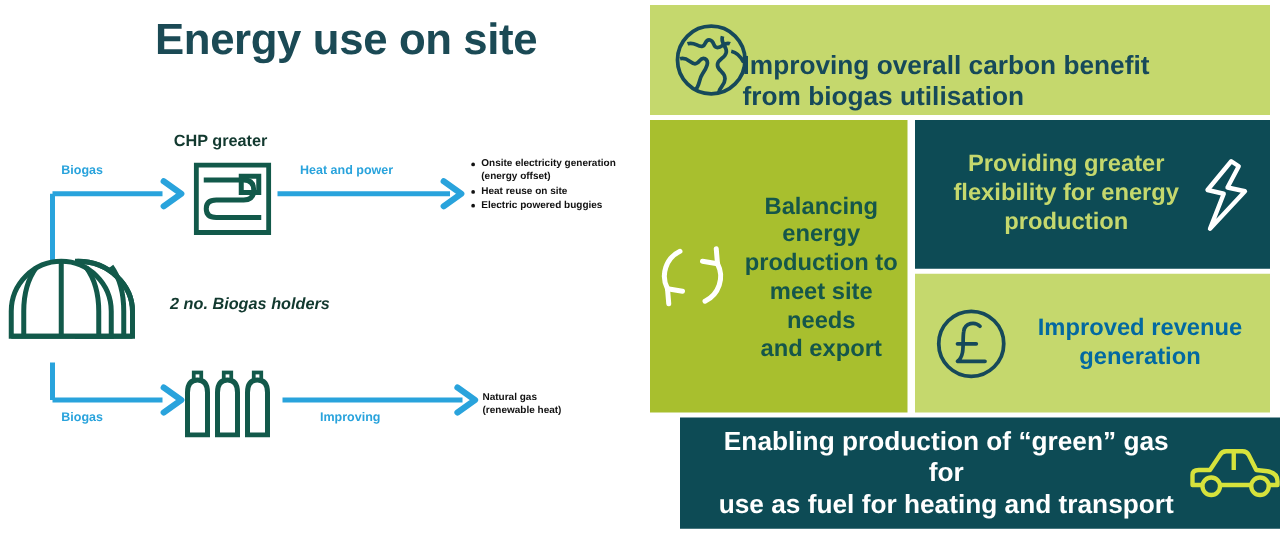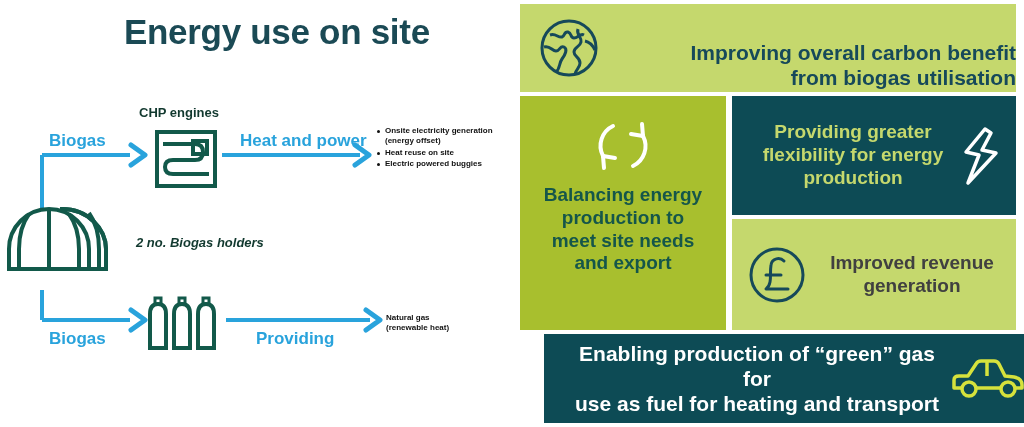--- a/index.html
+++ b/index.html
@@ -13,21 +13,21 @@
 
   
   .left{position:absolute;left:0;top:0;width:512px;height:427px;background:#ffffff;}
   .title{
     position:absolute;left:124px;top:12px;
     font-size:35px;font-weight:bold;color:#1b4a55;letter-spacing:-0.3px;
     white-space:nowrap;
   }
 
   
-  .lbl-blue{position:absolute;color:#29a3dc;font-weight:bold;font-size:17px;white-space:nowrap;}
+  .lbl-blue{position:absolute;color:#29a3dc;font-weight:bold;font-size:10px;white-space:nowrap;}
   .lbl-dark{position:absolute;color:#12392f;font-weight:bold;font-size:13px;white-space:nowrap;}
   .lbl-dark-sm{position:absolute;color:#111111;font-weight:bold;font-size:8px;line-height:1.25;}
 
   .chp-label{left:139px;top:105px;}
   .biogas1-label{left:49px;top:131px;}
   .heat-label{left:240px;top:131px;}
   .holders-label{left:136px;top:235px;font-style:italic;}
   .biogas2-label{left:49px;top:329px;}
   .biomethane-label{left:256px;top:329px;}
   .natgas-label{left:386px;top:313px;}
@@ -48,40 +48,40 @@
 
   
   .right{position:absolute;left:512px;top:0;width:512px;height:427px;background:#ffffff;}
   .card{position:absolute;box-sizing:border-box;display:flex;align-items:center;}
   .card-text{font-weight:bold;}
 
   .card-top{
     left:8px;top:4px;width:496px;height:88px;
     background:#c5d86d;justify-content:flex-start;padding-left:18px;
   }
-  .card-top .card-text{color:#16495a;font-size:21px;line-height:1.18;text-align:right;flex:1;margin-left:-6px;margin-top:36px;}
+  .card-top .card-text{color:#16495a;font-size:21px;line-height:1.18;text-align:left;flex:1;margin-left:-6px;margin-top:36px;}
 
   .card-balance{
     left:8px;top:96px;width:206px;height:234px;
-    background:#a8bf2e;flex-direction:column;justify-content:flex-start;
+    background:#a8bf2e;flex-direction:row;justify-content:flex-start;
     padding-top:16px;
   }
   .card-balance .card-text{color:#15564a;font-size:19px;line-height:1.2;text-align:center;margin-top:4px;}
 
   .card-flex{
     left:220px;top:96px;width:284px;height:119px;
     background:#0d4b55;justify-content:flex-start;padding-left:16px;
   }
   .card-flex .card-text{color:#c5d86d;font-size:19px;line-height:1.2;text-align:center;flex:1;}
 
   .card-revenue{
     left:220px;top:219px;width:284px;height:111px;
     background:#c5d86d;justify-content:flex-start;padding-left:14px;
   }
-  .card-revenue .card-text{color:#404040;font-size:19px;line-height:1.2;text-align:center;flex:1;}
+  .card-revenue .card-text{color:#0369a1;font-size:19px;line-height:1.2;text-align:center;flex:1;}
 
   .card-bottom{
     left:8px;top:334px;width:496px;height:89px;
     background:#0d4b55;justify-content:flex-start;padding-left:20px;margin-left:24px;
   }
   .card-bottom .card-text{color:#ffffff;font-size:21px;line-height:1.2;text-align:center;flex:1;}
 
   .icon{flex:none;display:block;}
 </style>
 </head>
@@ -130,26 +130,26 @@
 
     <svg class="svg-abs" style="left:148px;top:296px;" width="74" height="54" viewBox="0 0 74 54">
       <rect x="7" y="2" width="6" height="6" fill="none" stroke="#12594a" stroke-width="3"></rect>
       <path d="M2,52 L2,18 Q2,8 10,8 Q18,8 18,18 L18,52 Z" fill="none" stroke="#12594a" stroke-width="4"></path>
       <rect x="31" y="2" width="6" height="6" fill="none" stroke="#12594a" stroke-width="3"></rect>
       <path d="M26,52 L26,18 Q26,8 34,8 Q42,8 42,18 L42,52 Z" fill="none" stroke="#12594a" stroke-width="4"></path>
       <rect x="55" y="2" width="6" height="6" fill="none" stroke="#12594a" stroke-width="3"></rect>
       <path d="M50,52 L50,18 Q50,8 58,8 Q66,8 66,18 L66,52 Z" fill="none" stroke="#12594a" stroke-width="4"></path>
     </svg>
 
-    <div class="lbl-dark chp-label">CHP engines</div>
+    <div class="lbl-dark chp-label">CHP greater</div>
     <div class="lbl-blue biogas1-label">Biogas</div>
     <div class="lbl-blue heat-label">Heat and power</div>
     <div class="lbl-dark holders-label">2 no. Biogas holders</div>
     <div class="lbl-blue biogas2-label">Biogas</div>
-    <div class="lbl-blue biomethane-label">Providing</div>
+    <div class="lbl-blue biomethane-label">Improving</div>
 
     <div class="lbl-dark-sm natgas-label">
       <span>Natural gas</span><br>
       <span>(renewable heat)</span>
     </div>
 
     <ul class="bullets">
       <li>Onsite electricity generation (energy offset)</li>
       <li>Heat reuse on site</li>
       <li>Electric powered buggies</li>

